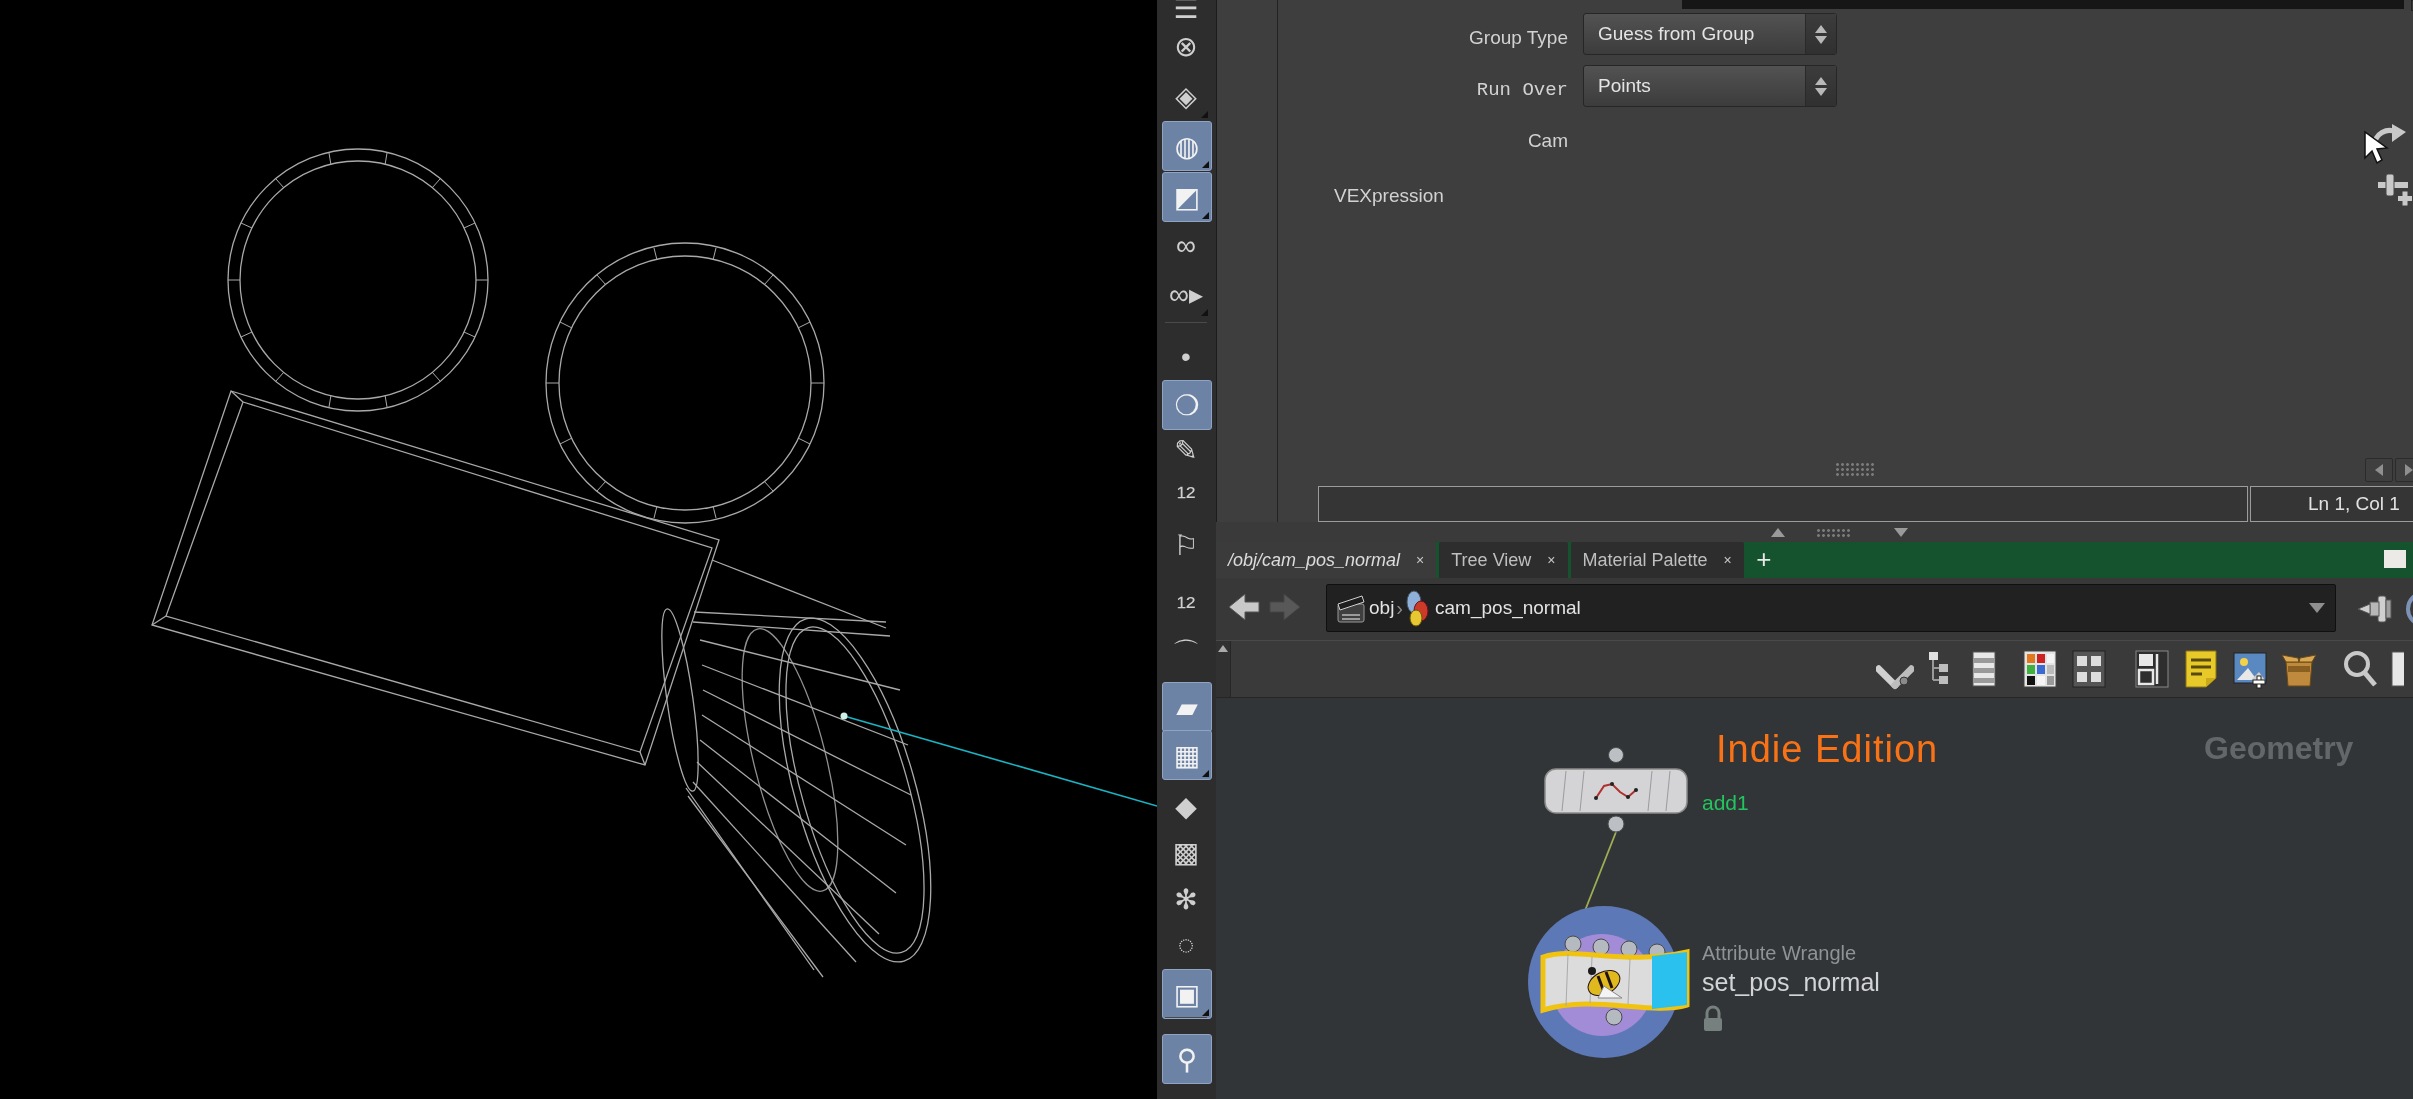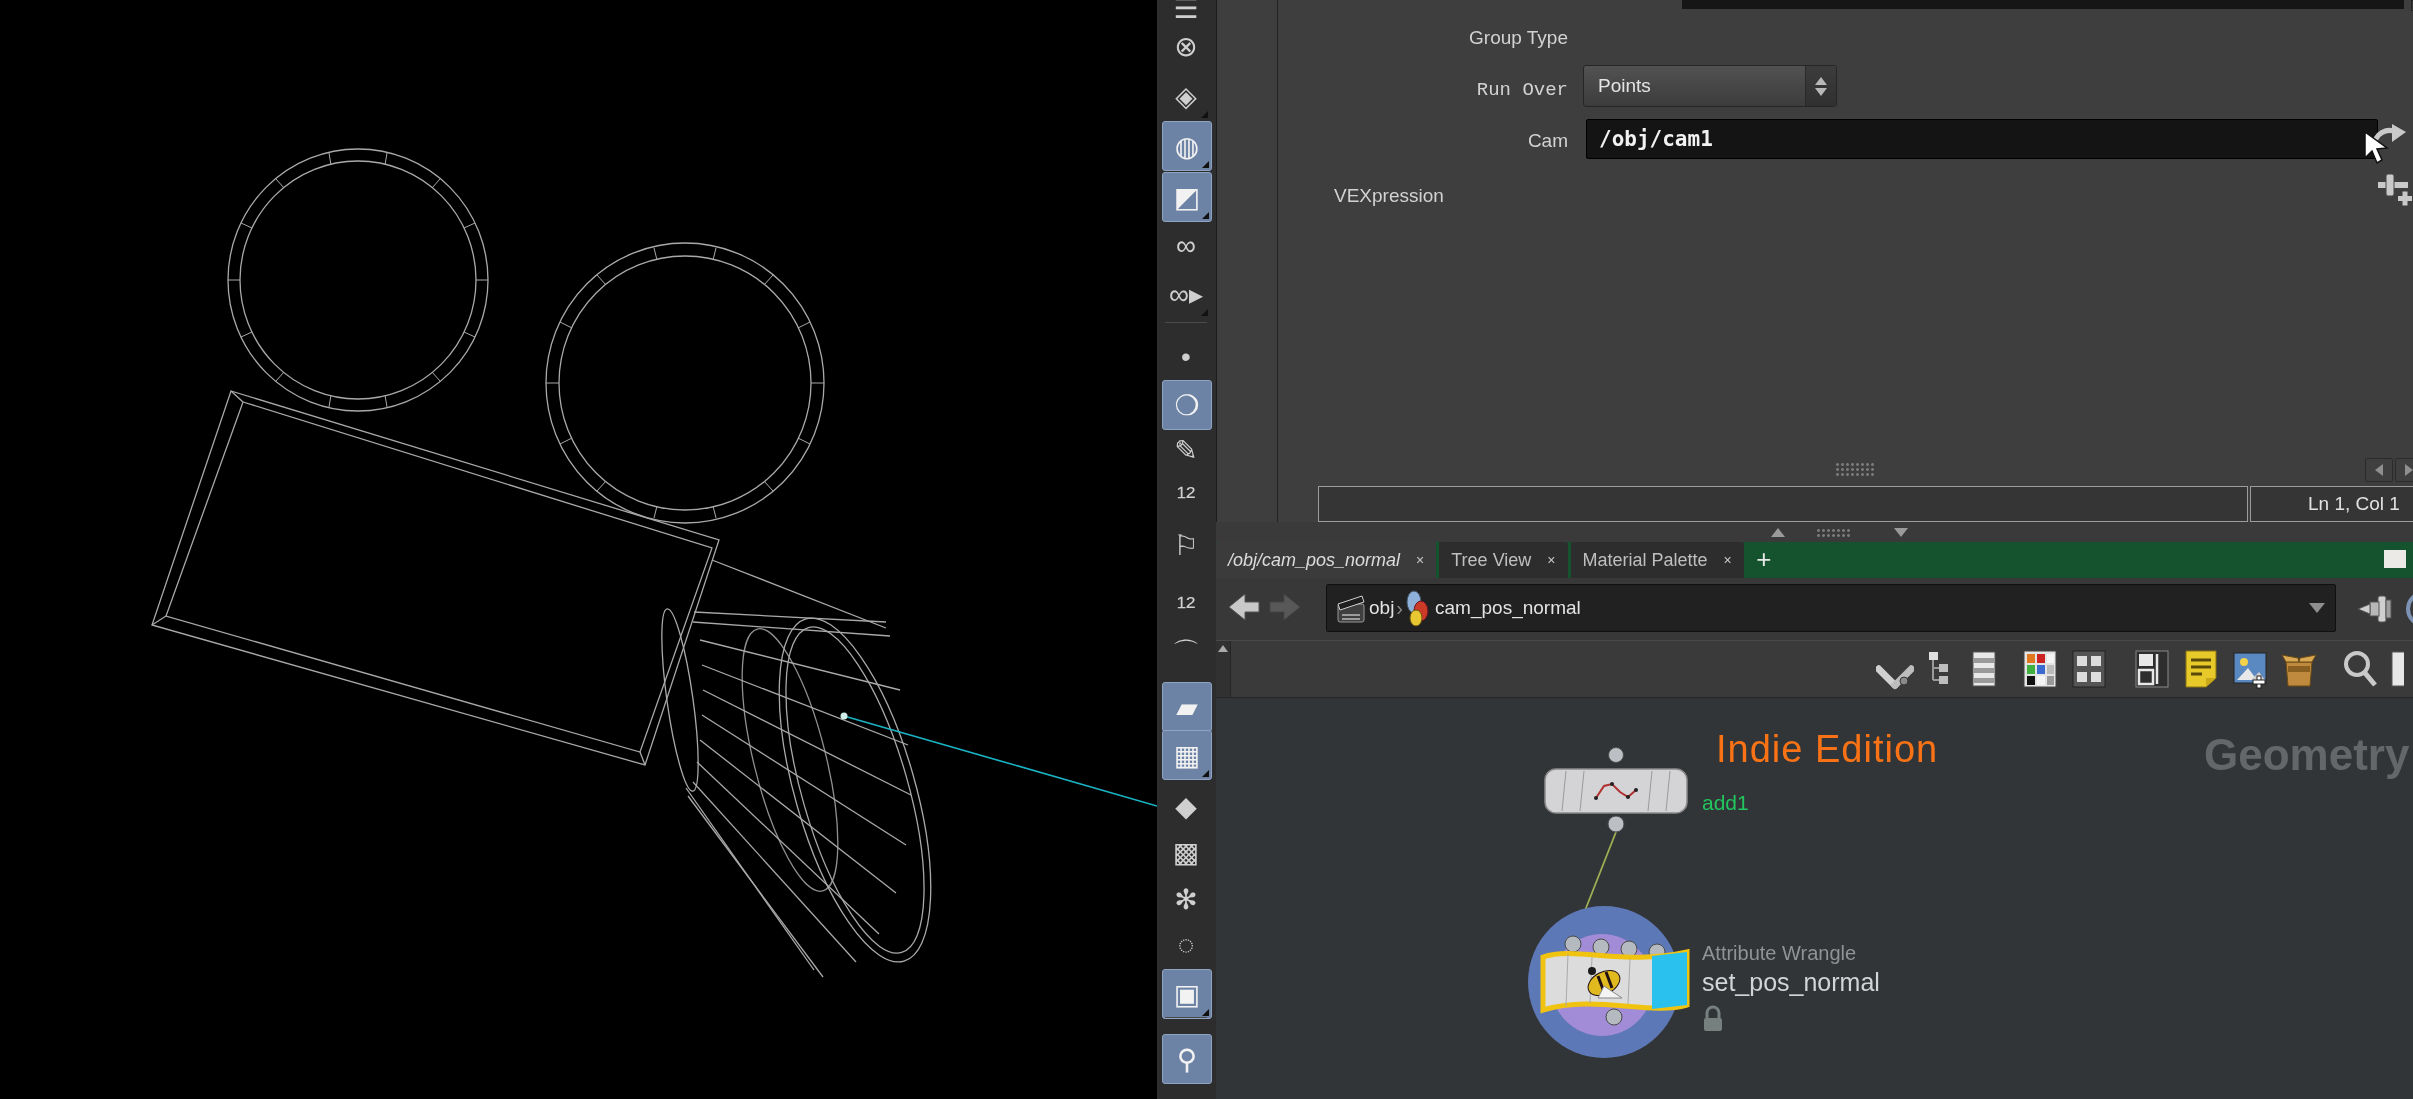--- a/index.html
+++ b/index.html
@@ -57,21 +57,21 @@
   .menurow{left:1216px;top:640px;width:1197px;height:58px;background:#3a3a3a;
            border-top:1px solid #4a4a4a;border-bottom:1px solid #262626;box-sizing:border-box;}
   .menu-items{position:absolute;left:42px;top:0;height:56px;display:flex;gap:30px;align-items:center;}
   .menu-item{font-size:20px;color:#d9d9d9;}
   .mtools{position:absolute;left:660px;top:0;height:56px;display:flex;gap:11px;align-items:center;}
   .micon{width:38px;height:42px;flex:none;}
 
   
   .network{left:1216px;top:698px;width:1197px;height:401px;background:#323537;}
   .watermark{position:absolute;font-size:38px;color:#f97316;letter-spacing:1px;}
-  .panelabel{position:absolute;font-size:44px;font-weight:bold;color:#63676a;white-space:nowrap;overflow:hidden;}
+  .panelabel{position:absolute;font-size:32px;font-weight:bold;color:#63676a;white-space:nowrap;overflow:hidden;}
   .nodelbl{position:absolute;white-space:nowrap;}
 
   .cursor-arrow{pointer-events:none;}
 </style>
 </head>
 <body>
 
 <div class="screen">
 
   <div class="abs viewport">
@@ -225,32 +225,38 @@
     <div class="strip-divider" style="top:322px"></div>
     <div class="strip-divider" style="top:1017px"></div>
   </div>
 
   <div class="abs" style="left:1277px;top:0;width:1197px;height:522px;background:#3e3e3e;border-left:1px solid #232323;">
 
     <div class="abs" style="left:404px;top:0;width:722px;height:9px;background:#161616;"></div>
     <div class="abs" style="left:1133px;top:0;width:30px;height:9px;background:#3a3a3a;border:1px solid #232323;"></div>
 
     <div class="param-label" style="left:0;top:27px;width:290px;">Group Type</div>
+    <div class="dropdown" style="left:305px;top:13px;">
+      <span class="dval">Guess from Group</span>
+      <span class="spin">
+          <span class="tri-up"></span>
+          <span class="tri-dn"></span>
+        </span>
+    </div>
 
     <div class="param-label" style="left:0;top:79px;width:290px;font-family:Liberation Mono, monospace;">Run Over</div>
     <div class="dropdown" style="left:305px;top:65px;">
       <span class="dval">Points</span>
       <span class="spin">
           <span class="tri-up"></span>
           <span class="tri-dn"></span>
         </span>
     </div>
 
     <div class="param-label" style="left:0;top:130px;width:290px;">Cam</div>
-    <div class="textfield" style="left:308px;top:119px;width:778px;height:38px;line-height:38px;font-size:21px;padding-left:12px;">/obj/cam1</div>
     <svg class="abs" style="left:1090px;top:118px;" width="40" height="40">
       <path d="M6 30 C6 14 20 10 28 14" stroke="#c9c9c9" stroke-width="5" fill="none"></path>
       <polygon points="24,6 38,14 24,24" fill="#c9c9c9"></polygon>
     </svg>
     <svg class="abs" style="left:1134px;top:110px;" width="48" height="50">
       <rect x="8" y="12" width="30" height="14" rx="2" fill="#cfcfcf" stroke="#555"></rect>
       <rect x="18" y="4" width="10" height="8" fill="#cfcfcf" stroke="#555"></rect>
       <rect x="18" y="26" width="10" height="8" fill="#cfcfcf" stroke="#555"></rect>
     </svg>
 

